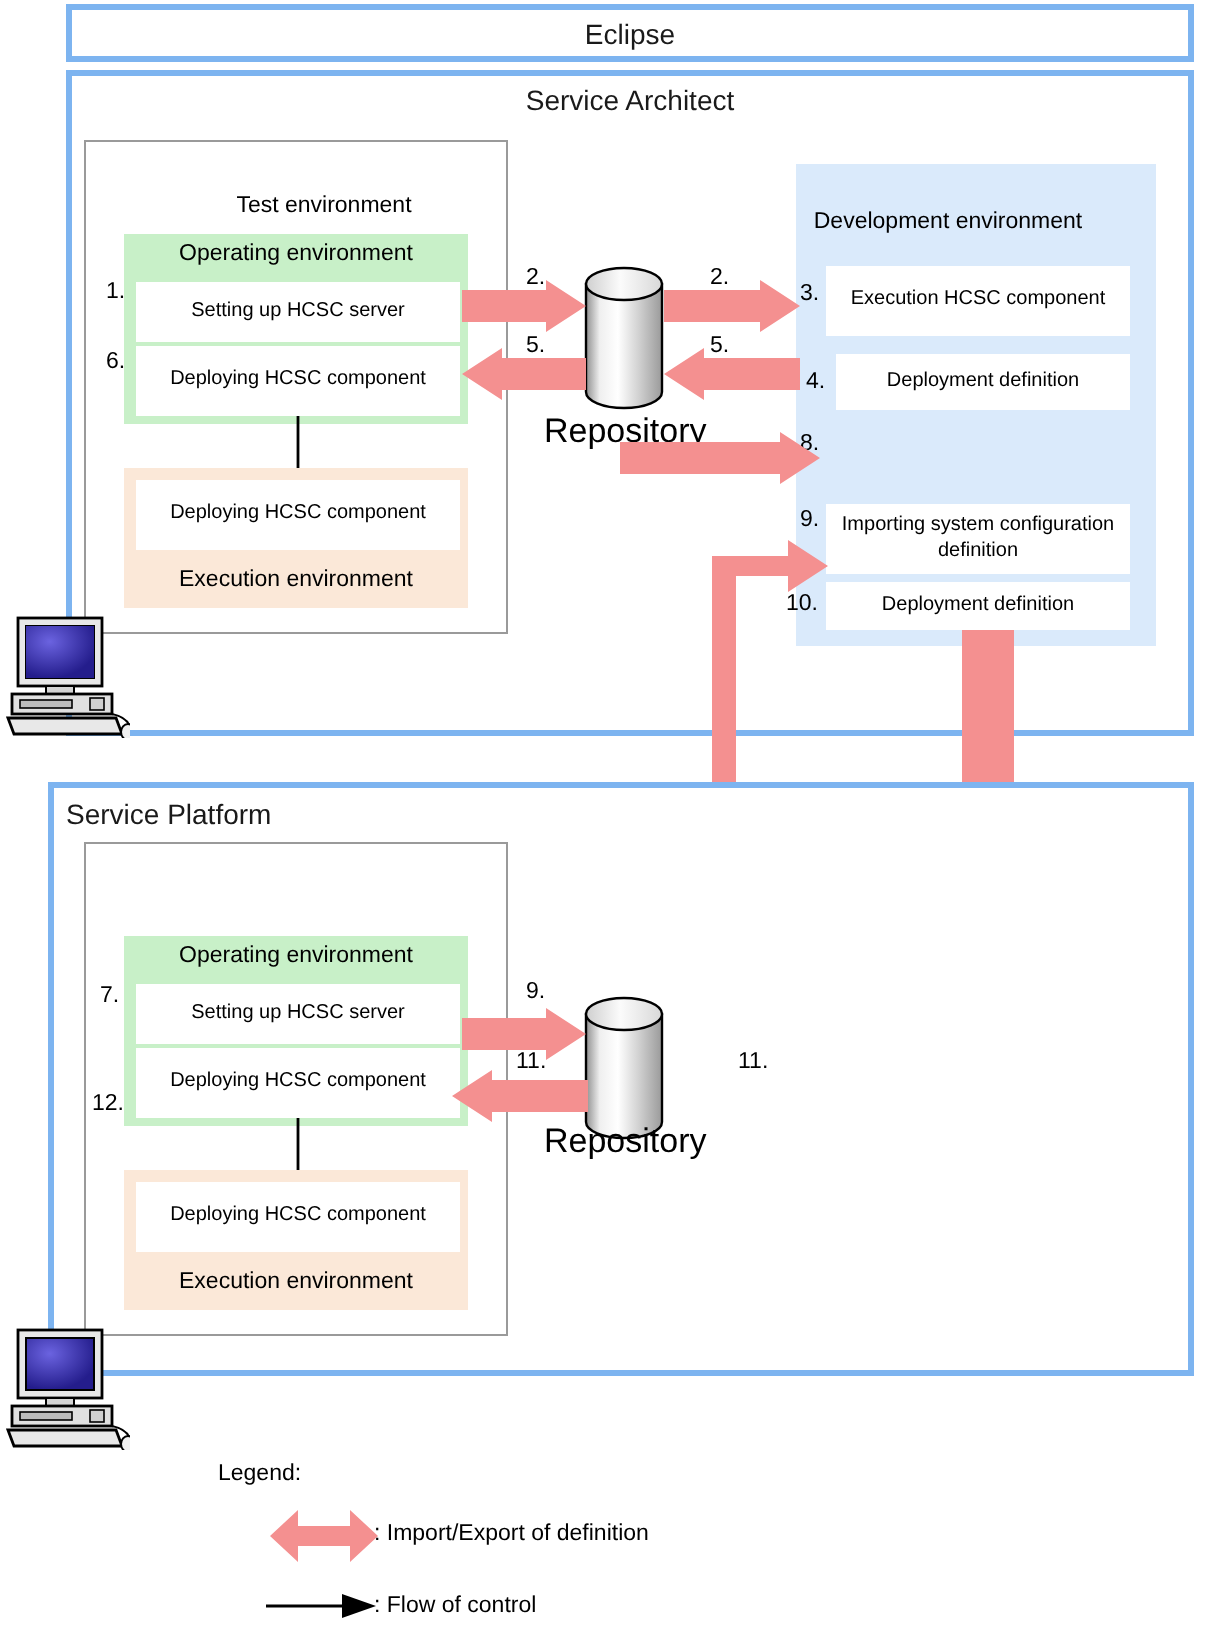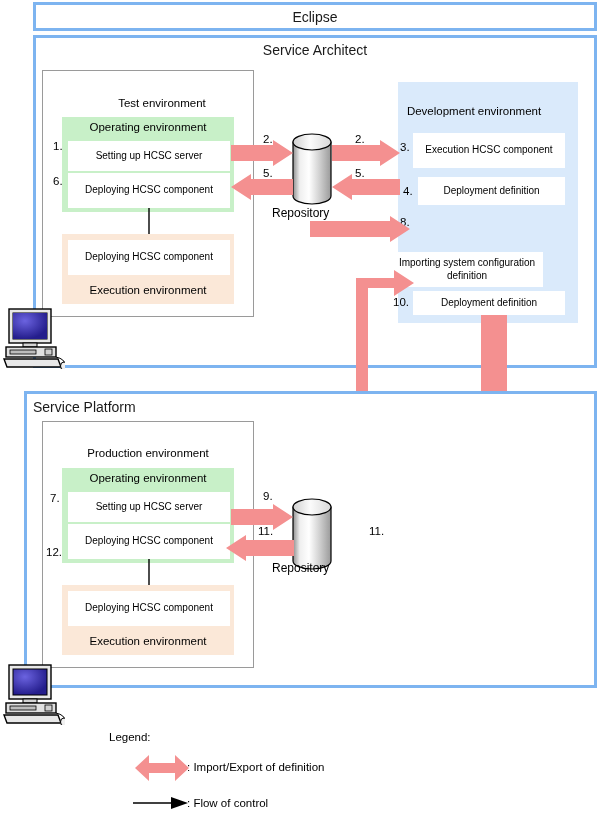--- a/index.html
+++ b/index.html
@@ -78,22 +78,22 @@
     position: absolute;
     font-size: 11.5px;
     color: #000;
     white-space: nowrap;
   }
 
   
   .cylinder { position: absolute; }
   .cyl-label {
     position: absolute;
-    font-size: 12px;
-    text-align: left;
+    font-size: 17px;
+    text-align: right;
     white-space: nowrap;
   }
 
   
   .arrow-svg { position: absolute; overflow: visible; }
 
   
   .legend-title {
     position: absolute;
     font-size: 11.5px;
@@ -144,21 +144,21 @@
 
   <div class="step-num" style="left:400px; top:141px;">3.</div>
   <div class="item-box" style="left:413px; top:133px; width:152px; height:35px;">Execution HCSC component</div>
 
   <div class="step-num" style="left:403px; top:185px;">4.</div>
   <div class="item-box" style="left:418px; top:177px; width:147px; height:28px;">Deployment definition</div>
 
   <div class="step-num" style="left:400px; top:216px;">8.</div>
 
   <div class="step-num" style="left:400px; top:254px;">9.</div>
-  <div class="item-box" style="left:391px; top:252px; width:152px; height:35px;">Importing system configuration definition</div>
+  <div class="item-box" style="left:413px; top:252px; width:152px; height:35px;">Importing system configuration definition</div>
 
   <div class="step-num" style="left:393px; top:296px;">10.</div>
   <div class="item-box" style="left:413px; top:291px; width:152px; height:24px;">Deployment definition</div>
 
   <svg class="cylinder" style="left:292px; top:133px;" width="40" height="72" viewBox="0 0 40 72">
     <defs>
       <linearGradient id="cylgrad1" x1="0" y1="0" x2="1" y2="0">
         <stop offset="0%" stop-color="#8f8f8f"></stop>
         <stop offset="18%" stop-color="#efefef"></stop>
         <stop offset="42%" stop-color="#ffffff"></stop>
@@ -213,21 +213,20 @@
     <rect x="0" y="0" width="26" height="232" fill="#f49090"></rect>
   </svg>
   <svg class="arrow-svg" style="left:337px; top:533px;" width="170" height="26" viewBox="0 0 170 26">
     <polygon points="170,5 20,5 20,0 0,13 20,26 20,21 170,21" fill="#f49090"></polygon>
   </svg>
 
   <div class="blue-panel" style="left:24px; top:391px; width:573px; height:297px;"></div>
   <div class="panel-title" style="left:33px; top:399px; width:200px; text-align:left;">Service Platform</div>
 
   <div class="grey-box" style="left:42px; top:421px; width:212px; height:247px;"></div>
-  <div class="region-label" style="left:42px; top:447px; width:212px;">Production environment</div>
 
   <div class="green-region" style="left:62px; top:468px; width:172px; height:95px;"></div>
   <div class="region-label" style="left:62px; top:472px; width:172px;">Operating environment</div>
 
   <div class="step-num" style="left:50px; top:492px;">7.</div>
   <div class="item-box" style="left:68px; top:492px; width:162px; height:30px;">Setting up HCSC server</div>
 
   <div class="step-num" style="left:46px; top:546px;">12.</div>
   <div class="item-box" style="left:68px; top:524px; width:162px; height:35px;">Deploying HCSC component</div>
 

